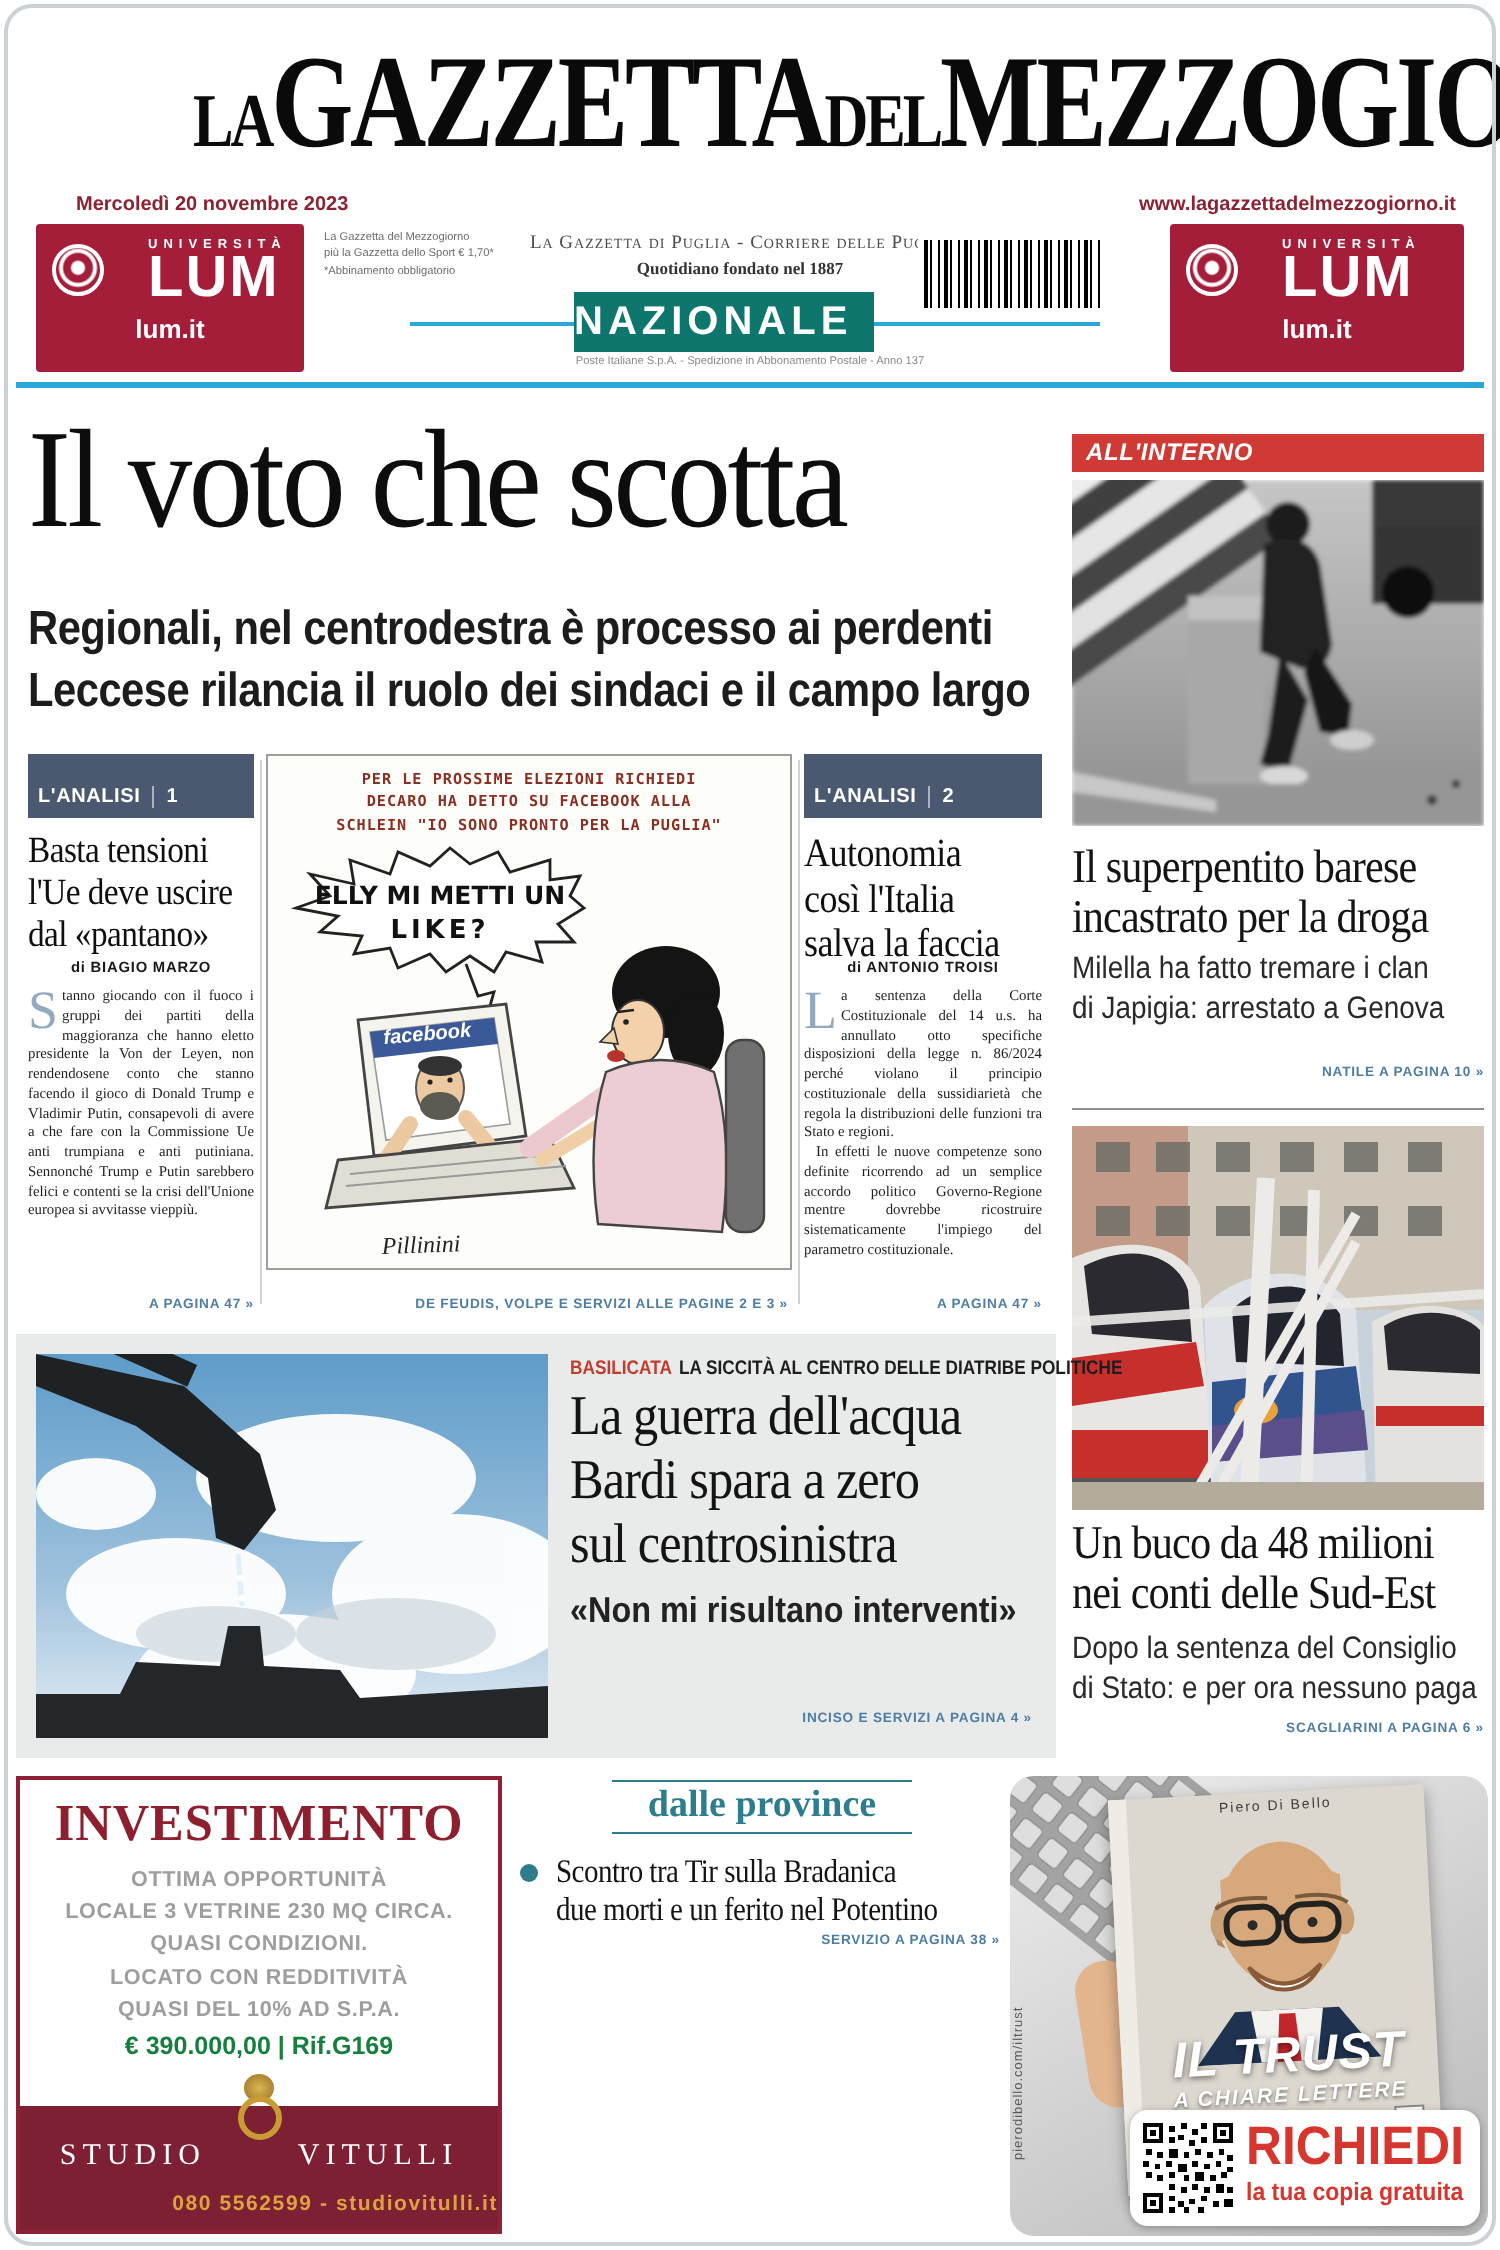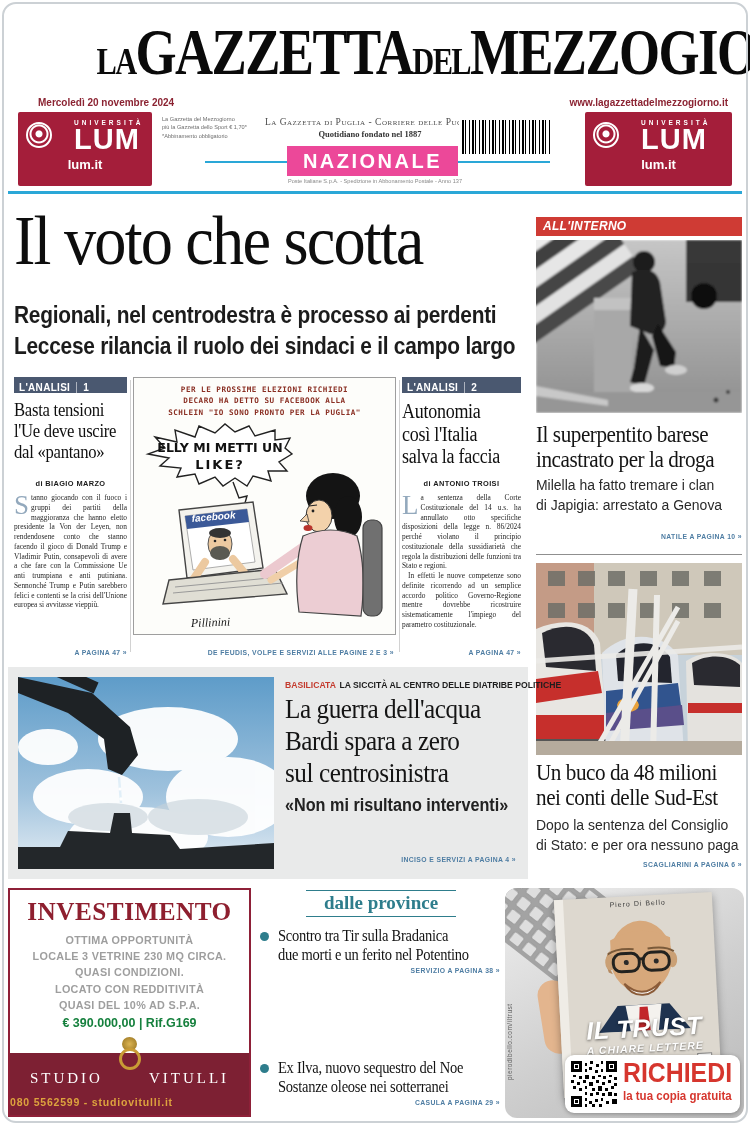--- a/index.html
+++ b/index.html
@@ -23,42 +23,42 @@
   .lum-right{left:585px;width:147px}
   .lum-row{display:flex;align-items:flex-start;gap:22px}
   .lum-logo{width:26px;height:26px;border:2px solid #fff;border-radius:50%;background:radial-gradient(circle at 50% 45%, #fff 0 3px, #a41e3a 4px 7px, #fff 8px 9px, #a41e3a 10px);flex:0 0 auto;margin-top:3px}
   .lum-univ{font-size:6.5px;letter-spacing:3px;font-weight:700}
   .lum-name{font-size:29px;font-weight:700;line-height:.95;letter-spacing:1px}
   .lum-site{font-size:13px;font-weight:700;text-align:center;margin-top:3px}
   .pricenote{top:115px;left:162px;width:106px;font-size:5.6px;line-height:1.5;color:#6d6d6d}
   .subtitle{top:117px;left:250px;width:240px;text-align:center;font-variant:small-caps;font-size:9.5px;letter-spacing:.5px;color:#4c4c4c}
   .founded{top:129px;left:250px;width:240px;text-align:center;font-size:8.5px;font-weight:700;color:#333}
   .nazline{top:161px;left:205px;width:345px;height:2px;background:#2aa7d7}
-  .nazbox{top:146px;left:287px;width:171px;height:30px;background:#ec4899;color:#fff;text-align:center;line-height:30px;font-size:20px;font-weight:700;letter-spacing:2.5px;z-index:2}
+  .nazbox{top:146px;left:287px;width:150px;height:30px;background:#0f766e;color:#fff;line-height:30px;font-size:20px;font-weight:700;letter-spacing:2.5px;z-index:2}
   .barcode{top:120px;left:462px;width:90px;height:34px;background:repeating-linear-gradient(90deg,#000 0 2px,#fff 2px 3px,#000 3px 4px,#fff 4px 7px,#000 7px 8px,#fff 8px 10px);outline:3px solid #fff}
   .imprint{top:178px;left:185px;width:380px;text-align:center;font-size:5.6px;color:#8a8a8a}
   .bluerule{top:191px;left:8px;width:734px;height:3px;background:#2aa7d7}
 
   
   .lead-h{top:206px;left:14px;width:560px;font-size:70px;line-height:1;letter-spacing:-2px;transform:scaleX(.92);transform-origin:0 0;color:#0d0d0d;white-space:nowrap}
   .lead-sub{top:299px;left:14px;width:590px;transform:scaleX(.87);transform-origin:0 0;font-family:"Liberation Sans",sans-serif;font-weight:700;font-size:24px;line-height:1.3;color:#1c1c1c;letter-spacing:-.3px}
 
   
   .interno{top:217px;left:536px;width:206px;height:19px;background:#cf3b34;color:#fff;font-family:"Liberation Sans",sans-serif;font-weight:700;font-style:italic;font-size:12px;padding:2px 0 0 7px;letter-spacing:.3px}
   .photo{display:block}
   .rail-h{left:536px;width:230px;transform:scaleX(.9);transform-origin:0 0;font-size:23.5px;line-height:1.06;letter-spacing:-.5px;color:#141414;white-space:nowrap}
   .rail-s{left:536px;width:230px;transform:scaleX(.9);transform-origin:0 0;font-family:"Liberation Sans",sans-serif;font-size:15.5px;line-height:1.28;color:#2a2a2a;white-space:nowrap}
   .ref{font-family:"Liberation Sans",sans-serif;font-weight:700;color:#4e7da3;font-size:6.8px;letter-spacing:.4px;text-align:right}
   .raildiv{left:536px;width:206px;height:1px;background:#8f8f8f}
 
   
   .acol{top:377px;height:281px}
   .col1{left:14px;width:113px}
   .col3{left:402px;width:119px}
-  .kicker{height:16px;background:#4a5870;color:#fff;font-family:"Liberation Sans",sans-serif;font-weight:700;font-size:10px;display:flex;align-items:flex-end;padding:0 5px;letter-spacing:.3px}
+  .kicker{height:16px;background:#4a5870;color:#fff;font-family:"Liberation Sans",sans-serif;font-weight:700;font-size:10px;display:flex;align-items:flex-start;padding:16px 5px;letter-spacing:.3px}
   .kicker .num{border-left:1px solid rgba(255,255,255,.55);margin-left:6px;padding-left:6px}
   .a-head{margin-top:7px;font-size:18.5px;line-height:1.13;letter-spacing:-.3px;transform:scaleX(.9);transform-origin:0 0;white-space:nowrap;color:#0f0f0f}
   .byline{position:absolute;top:102px;left:0;right:0;text-align:center;font-family:"Liberation Sans",sans-serif;font-weight:700;font-size:7.4px;letter-spacing:.4px;color:#1a1a1a}
   .abody{position:absolute;top:116px;left:0;right:0;font-size:7.4px;line-height:1.32;text-align:justify;color:#1f1f1f}
   .abody p+p{text-indent:6px}
   .dropcap{float:left;font-size:27px;line-height:23px;padding:1px 2px 0 0;color:#93a9bd}
   .aref{position:absolute;bottom:2px;right:0;left:0}
   .vrule{top:380px;width:1px;height:272px;background:#d2d2d2}
 
   
@@ -79,21 +79,21 @@
   
   .invest{top:888px;left:8px;width:243px;height:229px;border:2px solid #8e2038;background:#fff;text-align:center;overflow:hidden}
   .inv-title{margin-top:7px;font-size:26px;font-weight:700;color:#8e1f2f;letter-spacing:.5px;transform:scaleX(.97);transform-origin:50% 0}
   .inv-lines{margin-top:5px;font-family:"Liberation Sans",sans-serif;font-weight:700;font-size:10.8px;line-height:1.5;color:#9e9e9e;letter-spacing:.3px}
   .inv-price{margin-top:3px;font-family:"Liberation Sans",sans-serif;font-weight:700;font-size:12.5px;color:#15803d}
   .inv-band{position:absolute;bottom:0;left:0;right:0;height:62px;background:#7d2033;color:#fff}
   .knocker{position:absolute;left:50%;top:-16px;transform:translateX(-50%);width:26px;height:40px}
   .knocker .head{width:15px;height:14px;border-radius:50%;background:radial-gradient(#dcb452,#93701e);margin:0 auto}
   .knocker .ring{width:22px;height:22px;border:3.5px solid #c99b35;border-radius:50%;margin:-3px auto 0}
   .studio-row{display:flex;justify-content:center;gap:46px;margin-top:17px;font-size:15px;letter-spacing:3px;font-weight:400}
-  .inv-contacts{position:absolute;bottom:7px;left:0;right:0;text-align:left;font-family:"Liberation Sans",sans-serif;font-weight:700;font-size:10.5px;color:#dda33e;letter-spacing:.8px}
+  .inv-contacts{position:absolute;bottom:7px;left:0;right:0;text-align:right;font-family:"Liberation Sans",sans-serif;font-weight:700;font-size:10.5px;color:#dda33e;letter-spacing:.8px}
 
   
   .prov{top:890px;left:258px;width:246px;height:228px}
   .prov-rule{width:150px;margin:0 auto;border-top:1.6px solid #2e7d8c}
   .prov-title{text-align:center;font-size:19px;font-weight:700;color:#2e7d8c;line-height:1.2;margin:1px 0}
   .prov-item{position:absolute;left:0;width:246px}
   .bullet{position:absolute;left:2px;top:6px;width:9px;height:9px;border-radius:50%;background:#2e7d8c}
   .prov-text{margin-left:20px;width:252px;transform:scaleX(.88);transform-origin:0 0;font-size:16.5px;line-height:1.18;letter-spacing:-.3px;color:#141414;white-space:nowrap}
   .prov-ref{margin-top:2px;margin-right:4px}
 
@@ -117,21 +117,21 @@
 </head>
 <body>
 
 <div class="frame"></div>
 
 <div class="abs masthead">
   <div class="inner">
     <span class="mh-sm">LA</span><span class="mh-lg">GAZZETTA</span><span class="mh-sm">DEL</span><span class="mh-lg">MEZZOGIORNO</span>
   </div>
 </div>
-<div class="abs dateline sans">Mercoledì 20 novembre 2024</div>
+<div class="abs dateline sans">Mercoledì 20 novembre 2023</div>
 <div class="abs site sans">www.lagazzettadelmezzogiorno.it</div>
 
 <div class="abs lumbox lum-left">
   <div class="lum-row">
     <div class="lum-logo"></div>
     <div class="sans">
       <div class="lum-univ">UNIVERSITÀ</div>
       <div class="lum-name">LUM</div>
     </div>
   </div>
@@ -434,28 +434,20 @@
   <div class="prov-title">dalle province</div>
   <div class="prov-rule"></div>
 
   <div class="prov-item" style="top:36px">
     <div class="bullet"></div>
     <div class="prov-text">
       <div>Scontro tra Tir sulla Bradanica</div>
       <div>due morti e un ferito nel Potentino</div>
     </div>
     <div class="ref prov-ref">SERVIZIO A PAGINA 38 »</div>
-  </div>
-  <div class="prov-item" style="top:168px">
-    <div class="bullet"></div>
-    <div class="prov-text">
-      <div>Ex Ilva, nuovo sequestro del Noe</div>
-      <div>Sostanze oleose nei sotterranei</div>
-    </div>
-    <div class="ref prov-ref">CASULA A PAGINA 29 »</div>
   </div>
 </div>
 
 <div class="abs trust">
   <svg class="kb" viewBox="0 0 120 90">
     <defs>
       <pattern id="keys" width="15" height="15" patternUnits="userSpaceOnUse">
         <rect x="1" y="1" width="11" height="11" rx="2" fill="#dedede" stroke="#8a8a8a" stroke-width=".6"></rect>
       </pattern>
     </defs>

